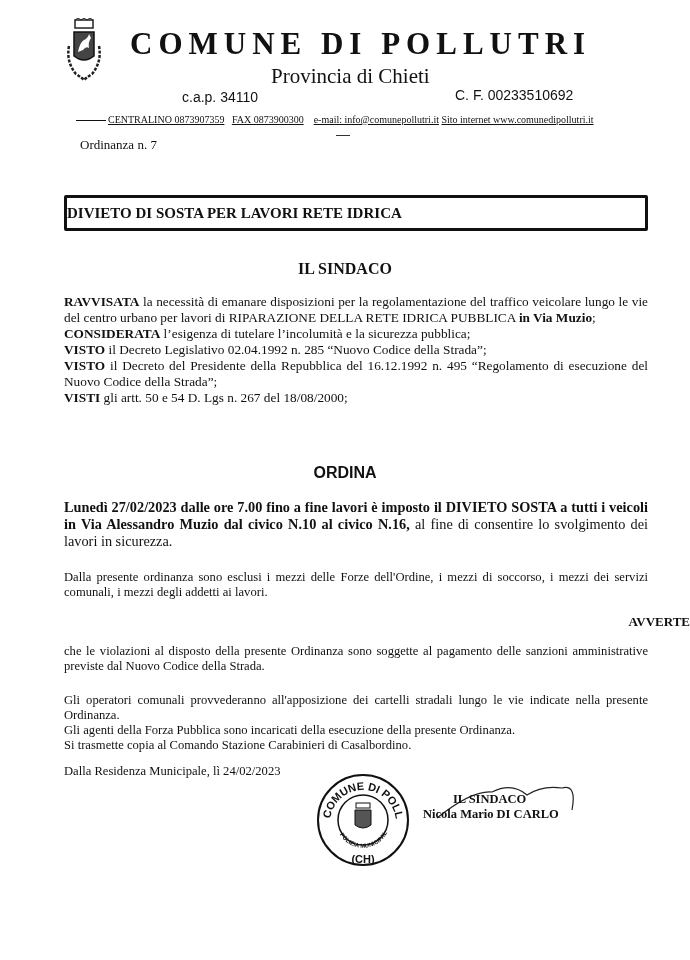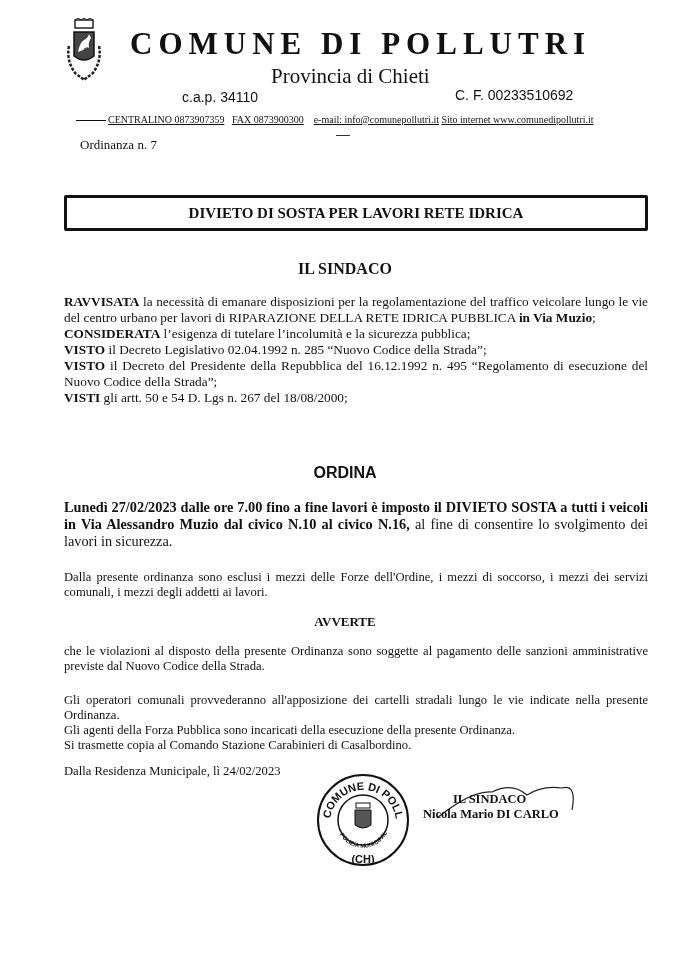--- a/index.html
+++ b/index.html
@@ -8,26 +8,26 @@
   .crest { left:62px; top:18px; width:44px; height:70px; }
   .title { left:130px; top:26px; font-size:31px; font-weight:bold; letter-spacing:6px; white-space:nowrap; }
   .provincia { left:271px; top:64px; font-size:21px; white-space:nowrap; }
   .cap { left:182px; top:89px; font-family:"Liberation Sans", sans-serif; font-size:14px; }
   .cf { left:455px; top:87px; font-family:"Liberation Sans", sans-serif; font-size:14px; }
   .contacts { left:76px; top:114px; font-size:10px; white-space:nowrap; }
   .contacts .u { text-decoration:underline; }
   .contacts .line { display:inline-block; width:30px; border-bottom:1px solid #111; vertical-align:2px; margin-right:2px; }
   .dash { left:336px; top:135px; width:14px; border-top:1px solid #333; }
   .ord-n { left:64px; top:137px; font-size:13px;margin-left:16px; }
-  .box { left:64px; top:195px; width:584px; height:36px; border:3px solid #111; box-sizing:border-box; border-radius:2px; display:flex; align-items:center; justify-content:center; font-weight:bold; font-size:15px; }
+  .box { left:64px; top:195px; width:584px; height:36px; border:3px solid #111; box-sizing:border-box; border-radius:2px; display:flex; align-items:center; justify-content:flex-start; font-weight:bold; font-size:15px; }
   .sindaco { left:0; width:690px; top:260px; text-align:center; font-weight:bold; font-size:16px; }
   .body-txt { left:64px; width:584px; font-size:13.3px; line-height:16px; }
   .just { text-align:justify; text-align-last:left; }
   .ordina { left:0; width:690px; top:464px; text-align:center; font-family:"Liberation Sans", sans-serif; font-weight:bold; font-size:16px; }
-  .avverte { left:0; width:690px; top:614px; text-align:center; font-weight:bold; font-size:13px; }
+  .avverte { left:0; width:690px; top:614px; text-align:right; font-weight:bold; font-size:13px; }
   .small { font-size:12.6px; line-height:15px; }
   .stamp { left:316px; top:773px; width:94px; height:94px; }
   .sign { left:423px; top:792px; font-weight:bold; font-size:12.5px; line-height:15px; }
   .sign .l1 { padding-left:30px; display:block; }
   .scribble { left:432px; top:780px; width:150px; height:40px; }
 </style>
 </head>
 <body>
 
 <svg class="abs crest" viewBox="0 0 44 70">

